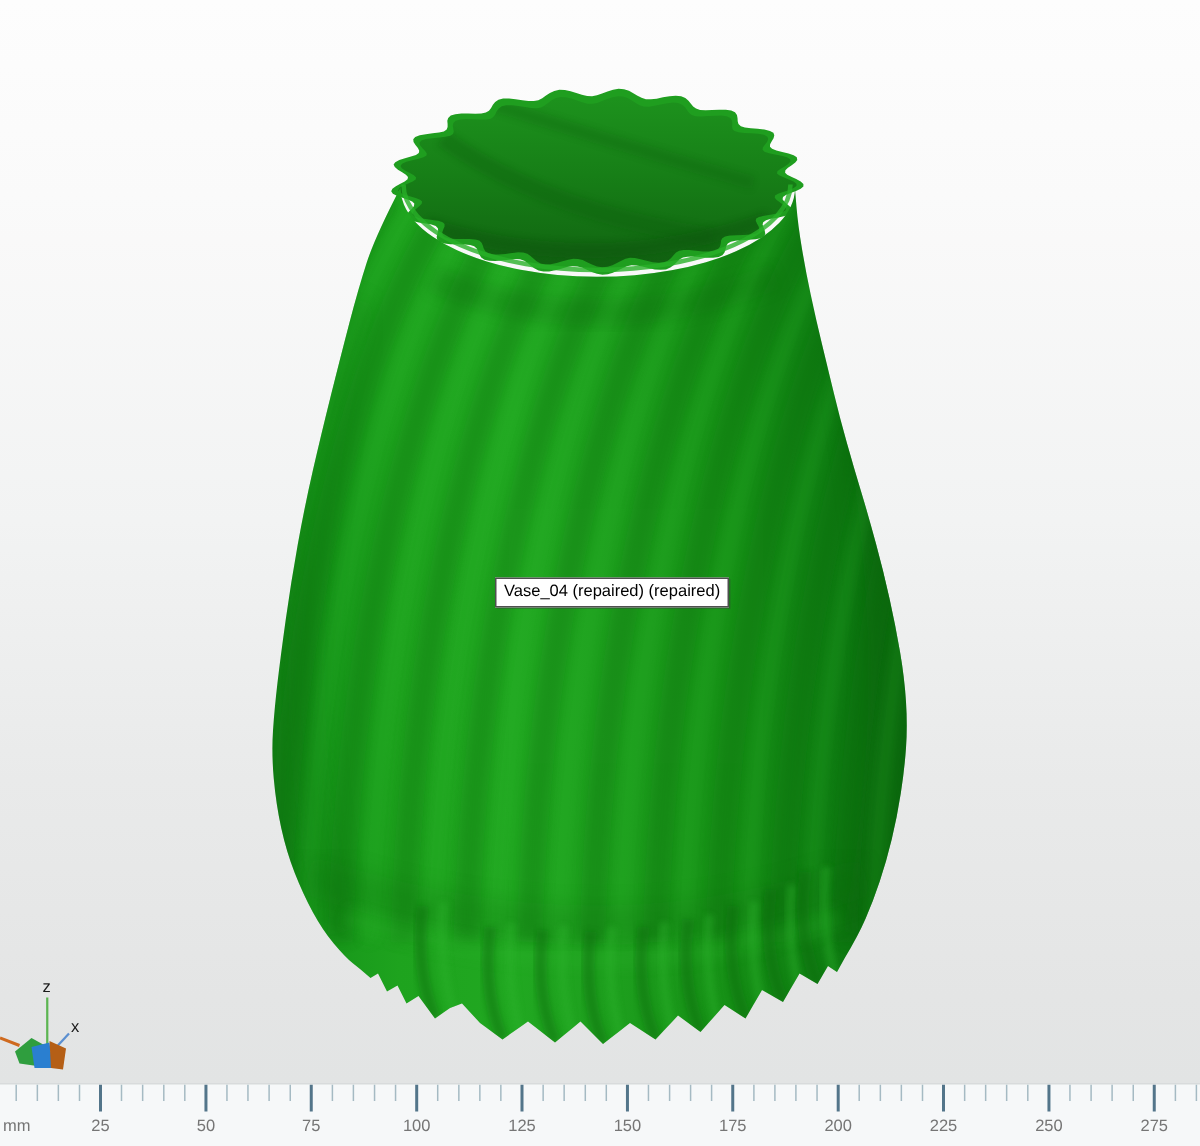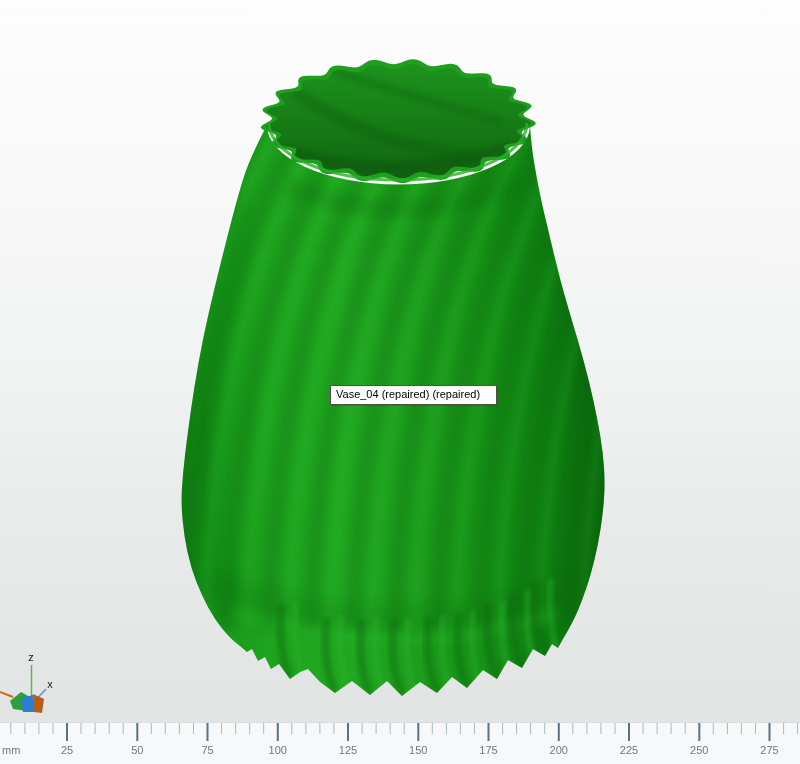--- a/index.html
+++ b/index.html
@@ -12,21 +12,21 @@
   .canvas3d{
     position:absolute;left:0;top:0;width:800px;height:722px;
     background:linear-gradient(180deg,#fdfdfd 0%,#fafafa 18%,#f2f3f3 48%,#e9eaea 72%,#e4e5e5 92%,#e2e4e4 100%);
   }
   .canvas3d svg{position:absolute;left:0;top:0;}
   .tooltip{
     position:absolute;left:330px;top:385px;
     background:#ffffff;border:1px solid #4f4f4f;
     box-shadow:1px 1px 0 rgba(60,60,60,.35);
     font-size:11px;line-height:15px;color:#000;
-    padding:1px 16px 2px 5px;white-space:nowrap;
+    padding:1px 5px 2px 5px;white-space:nowrap;
   }
   .ruler{
     position:absolute;left:0;top:722px;width:800px;height:42px;
     background:#f6f8f9;border-top:1px solid #d8dbdc;box-sizing:border-box;
   }
   .ruler svg{display:block;}
 </style>
 </head>
 <body>
 

